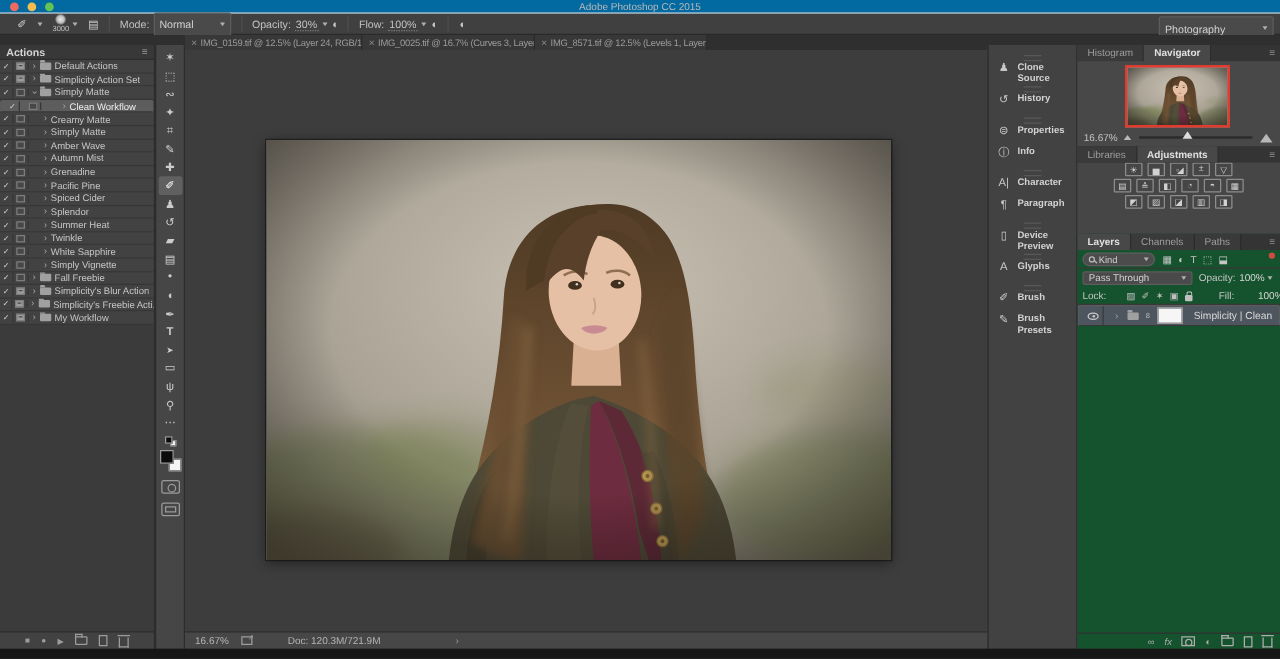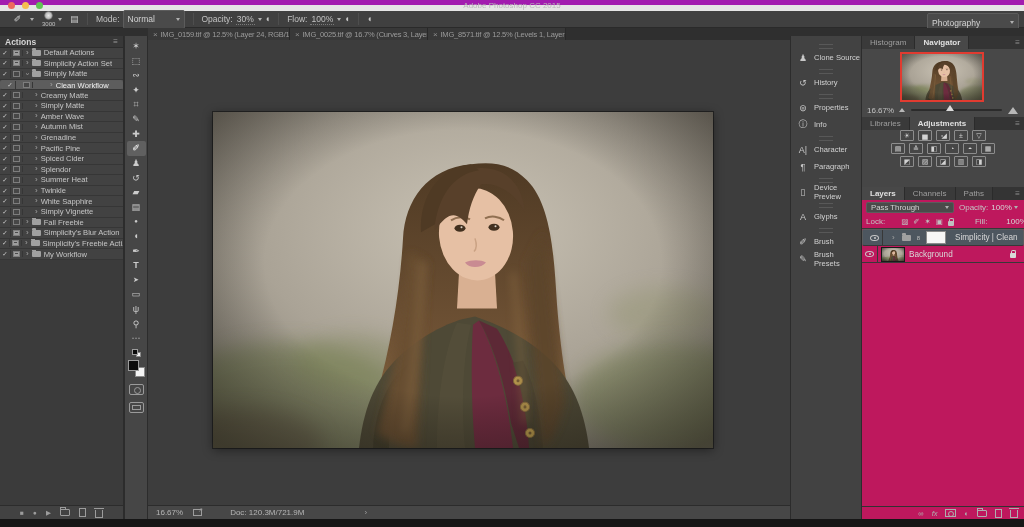--- a/index.html
+++ b/index.html
@@ -1,21 +1,21 @@
 <!DOCTYPE html>
 <html><head>
 <meta charset="utf-8">
 <style>
   *{box-sizing:border-box;margin:0;padding:0}
   html,body{width:1024px;height:527px}
   body{position:relative;overflow:hidden;background:#2c2c2c;
        font-family:"Liberation Sans",sans-serif;color:#c8c8c8;}
 
   
-  .titlebar{position:absolute;left:0;top:0;width:1024px;height:11px;background:#a21caf;border-bottom:6px solid #e5e5e5}
+  .titlebar{position:absolute;left:0;top:0;width:1024px;height:11px;background:#0369a1;border-bottom:1px solid #e5e5e5}
   .traffic{position:absolute;top:2px;left:8px;display:flex;gap:7px}
   .tl{width:7px;height:7px;border-radius:50%}
   .tl.r{background:#ee6a5f}.tl.y{background:#f5bd4f}.tl.g{background:#61c454}
   .wintitle{position:absolute;left:0;right:0;top:0;text-align:center;font-size:8px;line-height:11px;color:#b9b9b9}
 
   
   .optionsbar{position:absolute;left:0;top:11px;width:1024px;height:17px;background:#404040;border-bottom:1px solid #2a2a2a;
               display:flex;align-items:center;font-size:8.5px;color:#c2c2c2}
   .ob-group{display:flex;align-items:center;gap:3px;margin-left:8px}
   .dn{width:0;height:0;border-left:2.5px solid transparent;border-right:2.5px solid transparent;border-top:3px solid #b0b0b0;display:inline-block}
@@ -81,21 +81,21 @@
   .photo svg{display:block}
   .statusbar{position:absolute;left:148px;top:505px;width:642px;height:14px;background:#474747;border-top:1px solid #2c2c2c;
              display:flex;align-items:center;font-size:8px;color:#b5b5b5}
   .sb-zoom{margin-left:8px}
   .sb-export{margin-left:10px;font-size:8px;color:#9d9d9d}
   .sb-doc{margin-left:28px}
   .sb-arrow{margin-left:60px;color:#9d9d9d}
 
   
   .middock{position:absolute;left:790px;top:36px;width:72px;height:483px;background:#424242;border-left:1px solid #2c2c2c;border-right:1px solid #2c2c2c;padding-top:5px}
-  .dock-btn{height:17px;display:flex;align-items:center;gap:5px;padding-left:6px;font-size:7.6px;font-weight:400;color:#d2d2d2;position:relative}
+  .dock-btn{height:17px;display:flex;gap:5px;padding-left:6px;font-size:7.6px;font-weight:700;color:#d2d2d2;position:relative}
   .dock-btn.gs{margin-top:8px}
   .dock-btn.gs::before{content:"";position:absolute;top:-5px;left:50%;margin-left:-7px;width:14px;height:3px;
                        border-top:1px solid #585858;border-bottom:1px solid #585858}
   .dock-ico{width:12px;flex:none;text-align:center;font-size:9px;font-weight:400;color:#c8c8c8}
   [data-ico="glyphs"]{font-style:italic}
 
   
   .rightdock{position:absolute;left:862px;top:36px;width:162px;height:483px;background:#424242;display:flex;flex-direction:column}
   .panel-tabs{height:13px;background:#343434;display:flex;align-items:stretch;position:relative;flex:none}
   .ptab{display:flex;align-items:center;padding:0 8px;font-size:8px;color:#9e9e9e;background:#3a3a3a;border-right:1px solid #2b2b2b}
@@ -111,21 +111,21 @@
   .mtn-s{border-left:3px solid transparent;border-right:3px solid transparent;border-bottom:4px solid #b8b8b8}
   .mtn-l{border-left:5px solid transparent;border-right:5px solid transparent;border-bottom:7px solid #b8b8b8;margin-right:6px}
   .nav-track{flex:1;height:2px;background:#2b2b2b;border-radius:1px;margin:0 6px;position:relative}
   .nav-handle{position:absolute;left:38%;top:-4px;border-left:4px solid transparent;border-right:4px solid transparent;border-bottom:6px solid #dcdcdc}
 
   .adj-body{height:57px;background:#464646;flex:none}
   .adj-hint{font-size:8px;color:#cdcdcd;padding:3px 0 2px 6px}
   .adj-row{display:flex;justify-content:center;gap:4px;margin-bottom:2px}
   .adj-ico{width:14px;height:11px;border:1px solid #8d8d8d;border-radius:1px;display:flex;align-items:center;justify-content:center;font-size:7px;color:#d2d2d2}
 
-  .layers-panel{flex:1;display:flex;flex-direction:column;background:#be185d;overflow:hidden}
+  .layers-panel{flex:1;display:flex;flex-direction:column;background:#14532d;overflow:hidden}
   .lay-filter{height:15px;display:flex;align-items:center;padding:0 4px;border-bottom:1px solid #383838}
   .kind-sel{width:58px;height:11px;background:#4c4c4c;border:1px solid #5e5e5e;border-radius:6px;display:flex;align-items:center;gap:3px;padding:0 4px;font-size:7.5px;color:#d0d0d0}
   .i-search{width:5px;height:5px;border:1px solid #bbb;border-radius:50%;position:relative;flex:none}
   .i-search::after{content:"";position:absolute;width:3px;height:1px;background:#bbb;transform:rotate(45deg);right:-3px;bottom:-1px}
   .kind-sel .dn{margin-left:auto}
   .filter-icos{display:flex;align-items:center;gap:5px;margin-left:6px;font-size:8px;color:#c6c6c6;flex:1}
   .red-dot{width:5px;height:5px;border-radius:50%;background:#cf4b42;margin-left:auto;align-self:flex-start;margin-top:2px}
   .lay-blend{height:15px;display:flex;align-items:center;padding:0 4px;font-size:8px;color:#c4c4c4}
   .blend-sel{width:88px;justify-content:space-between;height:11px;font-size:7.8px}
   .lay-lbl{margin-left:5px}
@@ -810,20 +810,36 @@
       </div>
   </div>
 
   <div class="layers-panel">
     <div class="panel-tabs">
       <span class="ptab active">Layers</span>
       <span class="ptab">Channels</span>
       <span class="ptab">Paths</span>
       <span class="panel-menu"></span>
     </div>
+    <div class="lay-filter">
+      <span class="kind-sel">
+        <span class="i-search"></span>
+        <span>Kind</span>
+        <span class="dn"></span>
+      </span>
+      <span class="filter-icos">
+
+      <span data-ico="pixel-layers"></span>
+          <span data-ico="adjustment-layers"></span>
+          <span data-ico="type-layers"></span>
+          <span data-ico="shape-layers"></span>
+          <span data-ico="smart-objects"></span>
+        </span>
+      <span class="red-dot"></span>
+    </div>
     <div class="lay-blend">
       <span class="sel blend-sel">
         <span>Pass Through</span>
           <span class="dn"></span>
       </span>
       <span class="lay-lbl">Opacity:</span>
       <span class="lay-val">
           <span>100%</span>
           <span class="dn"></span>
         </span>
@@ -847,32 +863,20 @@
     <div class="layer-row sel">
       <span class="eye-cell">
           <span data-ico="eye"></span>
         </span>
       <span class="chev grp-chev"></span>
       <span class="i-folder-fill show"></span>
       <span class="link8">8</span>
       <span class="mask-thumb"></span>
       <span class="layer-name">Simplicity | Clean Workflow</span>
     </div>
-    <div class="layer-row">
-      <span class="eye-cell">
-          <span data-ico="eye"></span>
-        </span>
-      <span class="layer-thumb">
-        <svg width="22" height="13" preserveAspectRatio="none">
-            <use href="#portrait"></use>
-          </svg>
-      </span>
-      <span class="layer-name">Background</span>
-      <span class="row-lock" data-ico="lock"></span>
-    </div>
     <div class="layers-empty"></div>
     <div class="layers-footer">
 
     <span data-ico="link"></span>
         <span data-ico="fx"></span>
         <span data-ico="mask"></span>
         <span data-ico="half-circle"></span>
         <span data-ico="folder"></span>
         <span data-ico="new-page"></span>
         <span data-ico="trash"></span>

